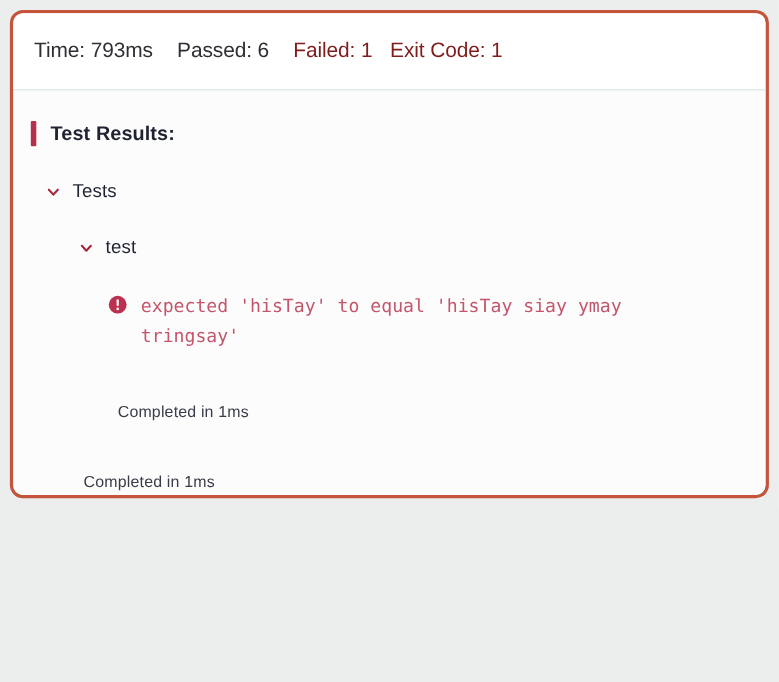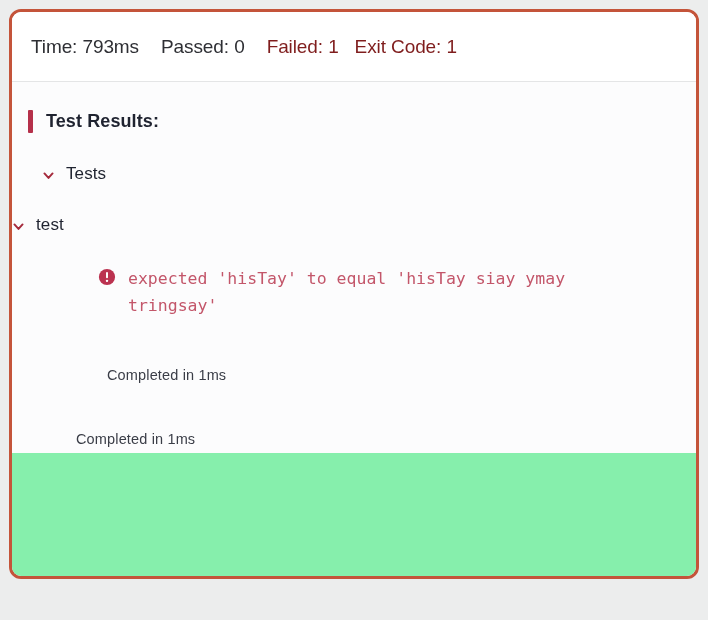--- a/index.html
+++ b/index.html
@@ -14,21 +14,21 @@
     -webkit-font-smoothing: antialiased;
     overflow: hidden;
   }
 
   
   #test-panel {
     position: absolute;
     left: 9px;
     top: 9px;
     width: 690px;
-    height: 570px;
+    height: 444px;
     box-sizing: border-box;
     border: 3px solid #c4543a;
     border-radius: 12px;
     background: #ffffff;
     overflow: hidden;
   }
 
   
   #summary-bar {
     position: relative;
@@ -93,21 +93,21 @@
   }
 
   
   .tree-node {
     display: flex;
     align-items: center;
     height: 22px;
     margin-bottom: 29px;
   }
   .tree-node.level-0 { padding-left: 30px; }
-  .tree-node.level-1 { }
+  .tree-node.level-1 { padding-left: 60px; }
   .chevron-icon {
     width: 13px;
     height: 13px;
     flex: 0 0 auto;
     display: block;
   }
   .tree-label {
     margin-left: 11px;
     font-size: 17px;
     font-weight: normal;
@@ -156,21 +156,21 @@
     padding-left: 64px;
   }
 </style>
 </head>
 <body>
 
 <div id="test-panel">
 
   <div id="summary-bar">
     <span class="stat neutral">Time: 793ms</span>
-    <span class="stat neutral">Passed: 0</span>
+    <span class="stat neutral">Passed: 6</span>
     <span class="stat danger">Failed: 1</span>
     <span class="stat danger">Exit Code: 1</span>
   </div>
 
   <div id="results-body">
     <div id="results-surface"></div>
 
     <div id="results-content">
 
       <div id="results-heading">

